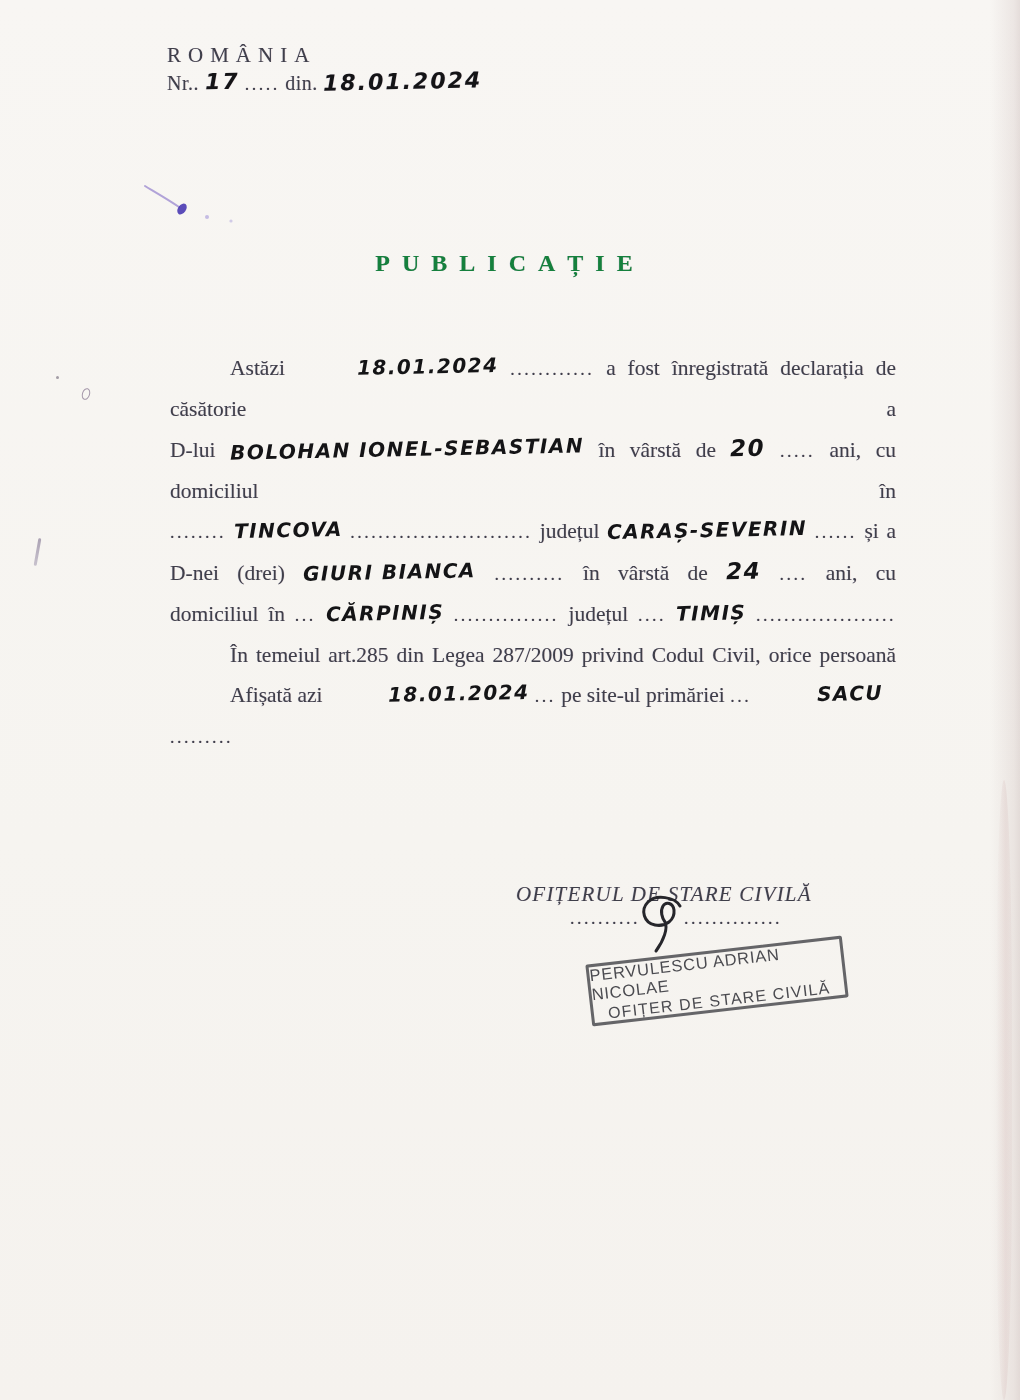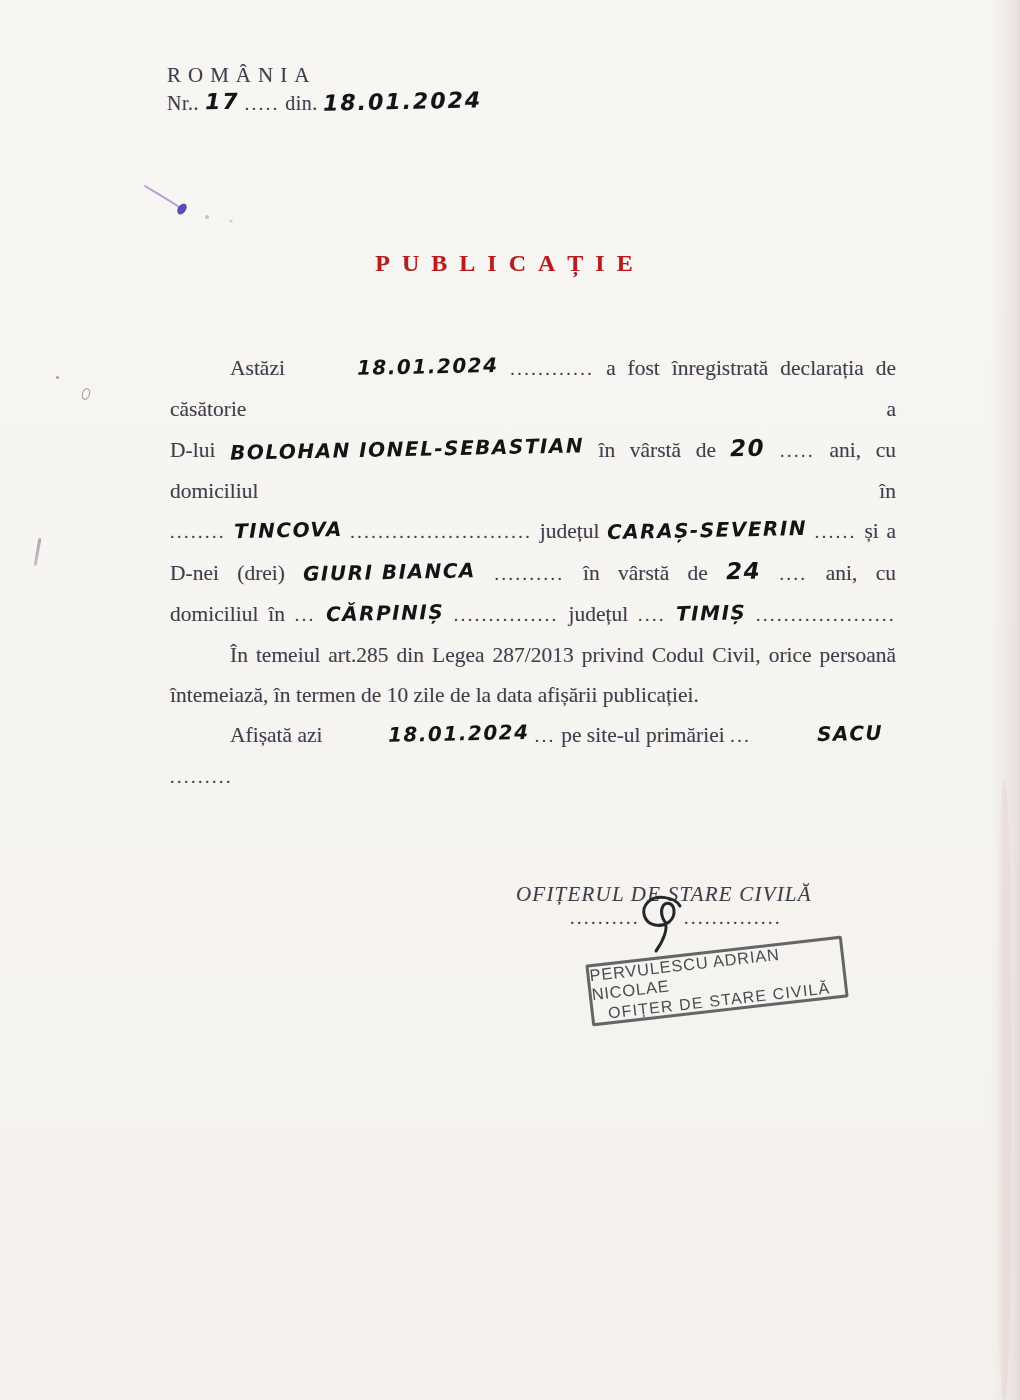--- a/index.html
+++ b/index.html
@@ -23,26 +23,26 @@
   .hand, .seg-h{
     font-family:"DejaVu Sans",sans-serif;
     font-style:italic;font-weight:700;color:#141416;
     letter-spacing:1.5px;
     display:inline-block;transform:rotate(-1.2deg);
     position:relative;top:-1px;
   }
   .seg-d{letter-spacing:2.5px;font-size:18px;}
   
   .header{position:absolute;left:167px;top:42px;font-size:21px;line-height:27px;letter-spacing:0.5px;}
-  .header .country{letter-spacing:7px;margin-top:20px;}
+  .header .country{letter-spacing:7px;}
   .header .nr-line{font-size:20px;}
   .header .nr-line .seg-h{font-size:22px;letter-spacing:2px;}
   
   .title{position:absolute;left:0;top:250px;width:1020px;text-align:center;
-    font-size:24px;font-weight:700;letter-spacing:12px;color:#b91c1c;
+    font-size:24px;font-weight:700;letter-spacing:12px;color:#15803d;
     text-shadow:0.5px 0 rgba(150,50,70,0.15), -0.5px 0 rgba(40,60,150,0.16);}
   
   .body-lines{position:absolute;left:170px;top:348px;width:726px;font-size:21.5px;line-height:40px;}
   .doc-line{display:block;white-space:normal;}
   .doc-line.justify{text-align:justify;text-align-last:justify;}
   .doc-line.indent{text-indent:60px;}
   .doc-line .seg-h{font-size:20px;}
   .doc-line .seg-h.big{font-size:23px;}
   
   .officer-title{position:absolute;left:516px;top:882px;font-size:21px;letter-spacing:1.2px;font-style:italic;}
@@ -94,22 +94,21 @@
   <div class="speck-stroke"></div>
 
   <div class="title">PUBLICAȚIE</div>
 
   <div class="body-lines" id="body-lines">
       <div class="doc-line justify indent"><span class="seg-p">Astăzi</span> <span class="seg-h">18.01.2024</span> <span class="seg-d">............</span> <span class="seg-p">a fost înregistrată declarația de căsătorie a</span></div>
       <div class="doc-line justify"><span class="seg-p">D-lui</span> <span class="seg-h">BOLOHAN IONEL-SEBASTIAN</span> <span class="seg-p">în vârstă de</span> <span class="seg-h big">20</span> <span class="seg-d">.....</span> <span class="seg-p">ani, cu domiciliul în</span></div>
       <div class="doc-line justify"><span class="seg-d">........</span> <span class="seg-h">TINCOVA</span> <span class="seg-d">..........................</span> <span class="seg-p">județul</span> <span class="seg-h">CARAȘ-SEVERIN</span> <span class="seg-d">......</span> <span class="seg-p">și a</span></div>
       <div class="doc-line justify"><span class="seg-p">D-nei (drei)</span> <span class="seg-h">GIURI BIANCA</span> <span class="seg-d">..........</span> <span class="seg-p">în vârstă de</span> <span class="seg-h big">24</span> <span class="seg-d">....</span> <span class="seg-p">ani, cu</span></div>
       <div class="doc-line justify"><span class="seg-p">domiciliul în</span> <span class="seg-d">...</span> <span class="seg-h">CĂRPINIȘ</span> <span class="seg-d">...............</span> <span class="seg-p">județul</span> <span class="seg-d">....</span> <span class="seg-h">TIMIȘ</span> <span class="seg-d">....................</span></div>
-      <div class="doc-line justify indent"><span class="seg-p">În temeiul art.285 din Legea 287/2013 privind Codul Civil, orice persoană</span></div>
-      <div class="doc-line"><span class="seg-p">întemeiază, în termen de 10 zile de la data afișării publicației.</span></div>
+      <div class="doc-line justify indent"><span class="seg-p">În temeiul art.285 din Legea 287/2009 privind Codul Civil, orice persoană</span></div>
       <div class="doc-line indent"><span class="seg-p">Afișată azi</span> <span class="seg-h">18.01.2024</span> <span class="seg-d">...</span> <span class="seg-p">pe site-ul  primăriei</span> <span class="seg-d">...</span> <span class="seg-h">SACU</span> <span class="seg-d">.........</span></div>
     </div>
 
   <div class="officer-title print">OFIȚERUL DE STARE CIVILĂ</div>
   <div class="signature-row">
     <span class="seg-d">..........</span>
     <svg width="52" height="62" viewBox="0 0 52 62">
       <path d="M44,12 C 39,3 20,0 12,8 C 4,16 8,29 19,31 C 30,33 39,26 38,16 C 37,9 30,7 27,12 C 24,17 26,24 29,28 C 32,34 28,46 20,57" stroke="#26262b" stroke-width="3" fill="none" stroke-linecap="round"></path>
     </svg>
     <span class="seg-d">..............</span>

